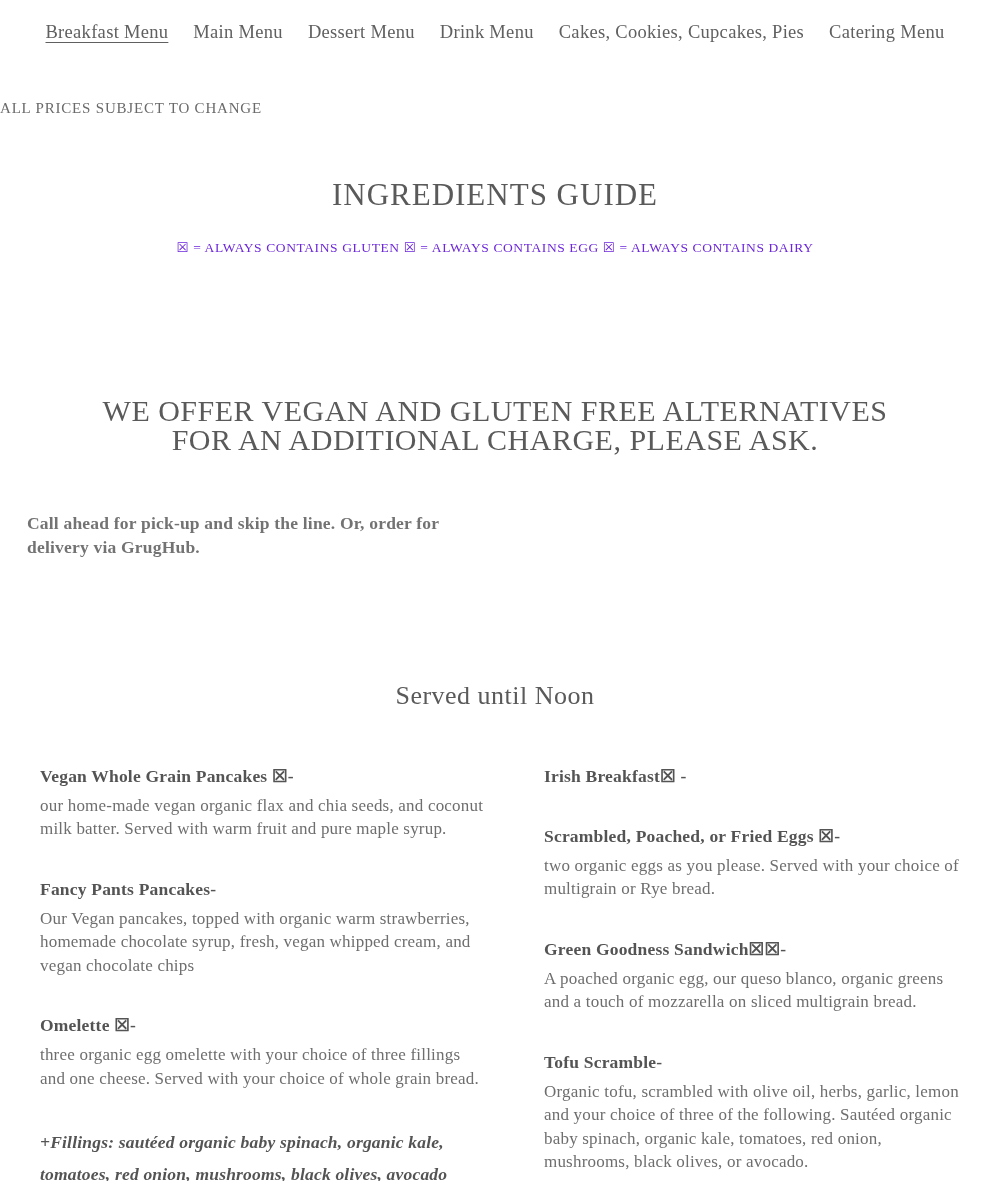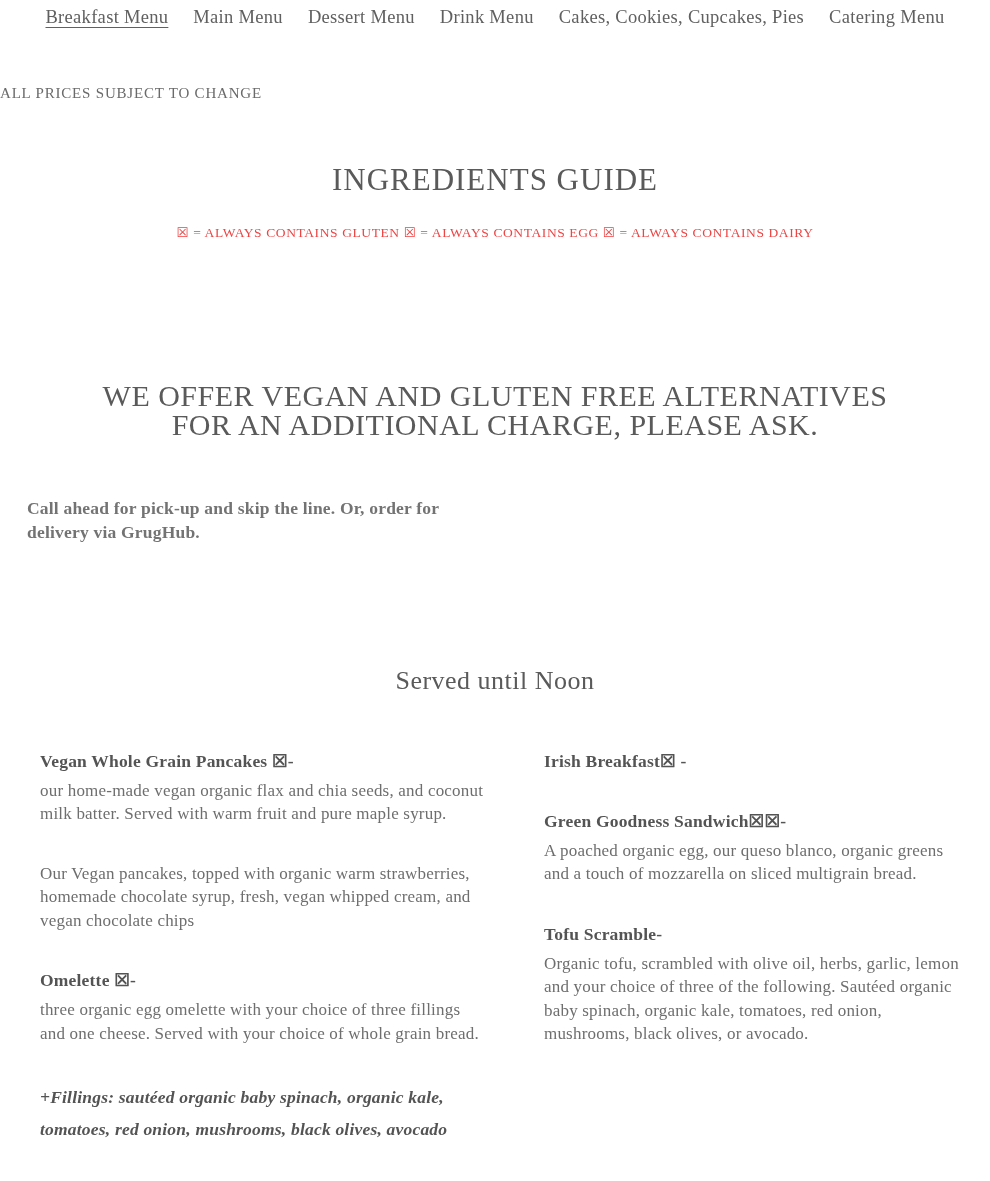--- a/index.html
+++ b/index.html
@@ -10,21 +10,21 @@
     overflow: hidden;
     font-family: "Liberation Serif", "DejaVu Serif", serif;
     color: #666666;
   }
   
   .nav {
     display: flex;
     justify-content: center;
     align-items: baseline;
     gap: 25px;
-    padding-top: 7px;
+    padding-top: 22px;
     font-size: 18.5px;
     letter-spacing: 0.3px;
     color: #606060;
   }
   .nav a {
     color: inherit;
     text-decoration: none;
     cursor: pointer;
     white-space: nowrap;
   }
@@ -47,21 +47,21 @@
     font-size: 31px;
     letter-spacing: 1px;
     color: #5a5a5a;
     font-weight: normal;
   }
   .ig-legend {
     margin-top: 11px;
     text-align: center;
     font-size: 13.5px;
     letter-spacing: 0.6px;
-    color: #ef4444;
+    color: #6d28d9;
   }
   .alt-notice {
     margin: 140px auto 0 auto;
     max-width: 830px;
     text-align: center;
     font-size: 30px;
     line-height: 29px;
     letter-spacing: 0.5px;
     color: #5a5a5a;
   }
@@ -133,39 +133,44 @@
 
 <div class="menu">
   <div class="menu-col">
 
     <div class="menu-item">
       <h3>Vegan Whole Grain Pancakes ☒-</h3>
       <p>our home-made vegan organic flax and chia seeds, and coconut milk batter. Served with warm fruit and pure maple syrup.</p>
     </div>
 
     <div class="menu-item">
+      <h3>Fancy Pants Pancakes-</h3>
       <p>Our Vegan pancakes, topped with organic warm strawberries, homemade chocolate syrup, fresh, vegan whipped cream, and vegan chocolate chips</p>
     </div>
 
     <div class="menu-item">
       <h3>Omelette ☒-</h3>
       <p>three organic egg omelette with your choice of three fillings and one cheese. Served with your choice of whole grain bread.</p>
     </div>
 
     <div class="menu-item note-only">
       <h3>+Fillings: sautéed organic baby spinach, organic kale, tomatoes, red onion, mushrooms, black olives, avocado</h3>
     </div>
 
   </div>
   <div class="menu-col">
 
     <div class="menu-item">
       <h3>Irish Breakfast☒ -</h3>
     </div>
 
+    <div class="menu-item">
+      <h3>Scrambled, Poached, or Fried Eggs ☒-</h3>
+      <p>two organic eggs as you please. Served with your choice of multigrain or Rye bread.</p>
+    </div>
 
     <div class="menu-item">
       <h3>Green Goodness Sandwich☒☒-</h3>
       <p>A poached organic egg, our queso blanco, organic greens and a touch of mozzarella on sliced multigrain bread.</p>
     </div>
 
     <div class="menu-item">
       <h3>Tofu Scramble-</h3>
       <p>Organic tofu, scrambled with olive oil, herbs, garlic, lemon and your choice of three of the following. Sautéed organic baby spinach, organic kale, tomatoes, red onion, mushrooms, black olives, or avocado.</p>
     </div>

